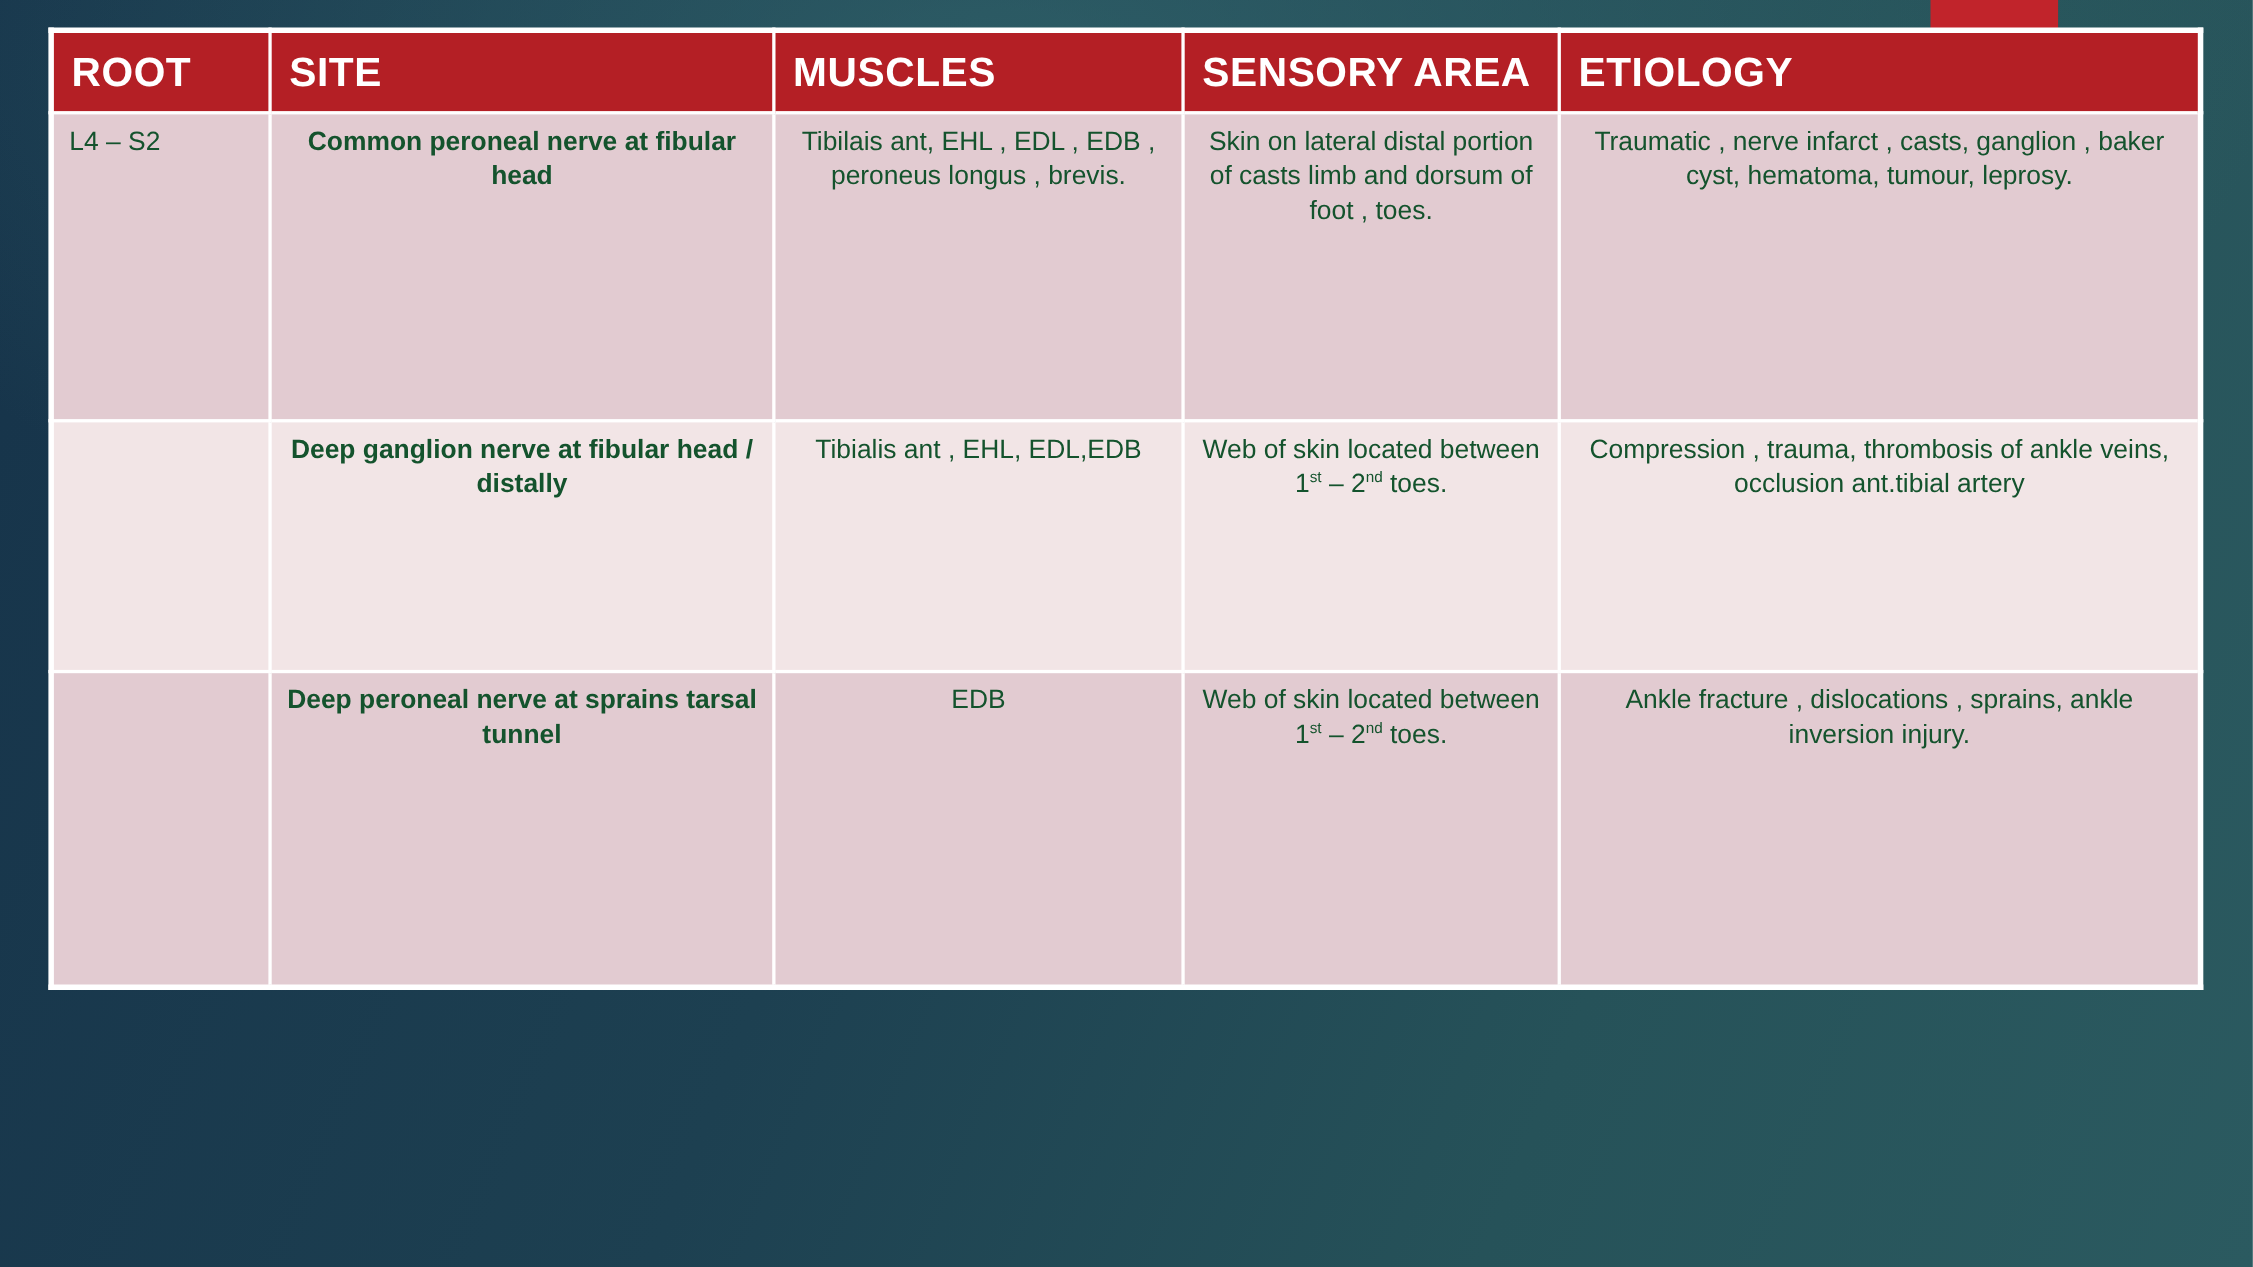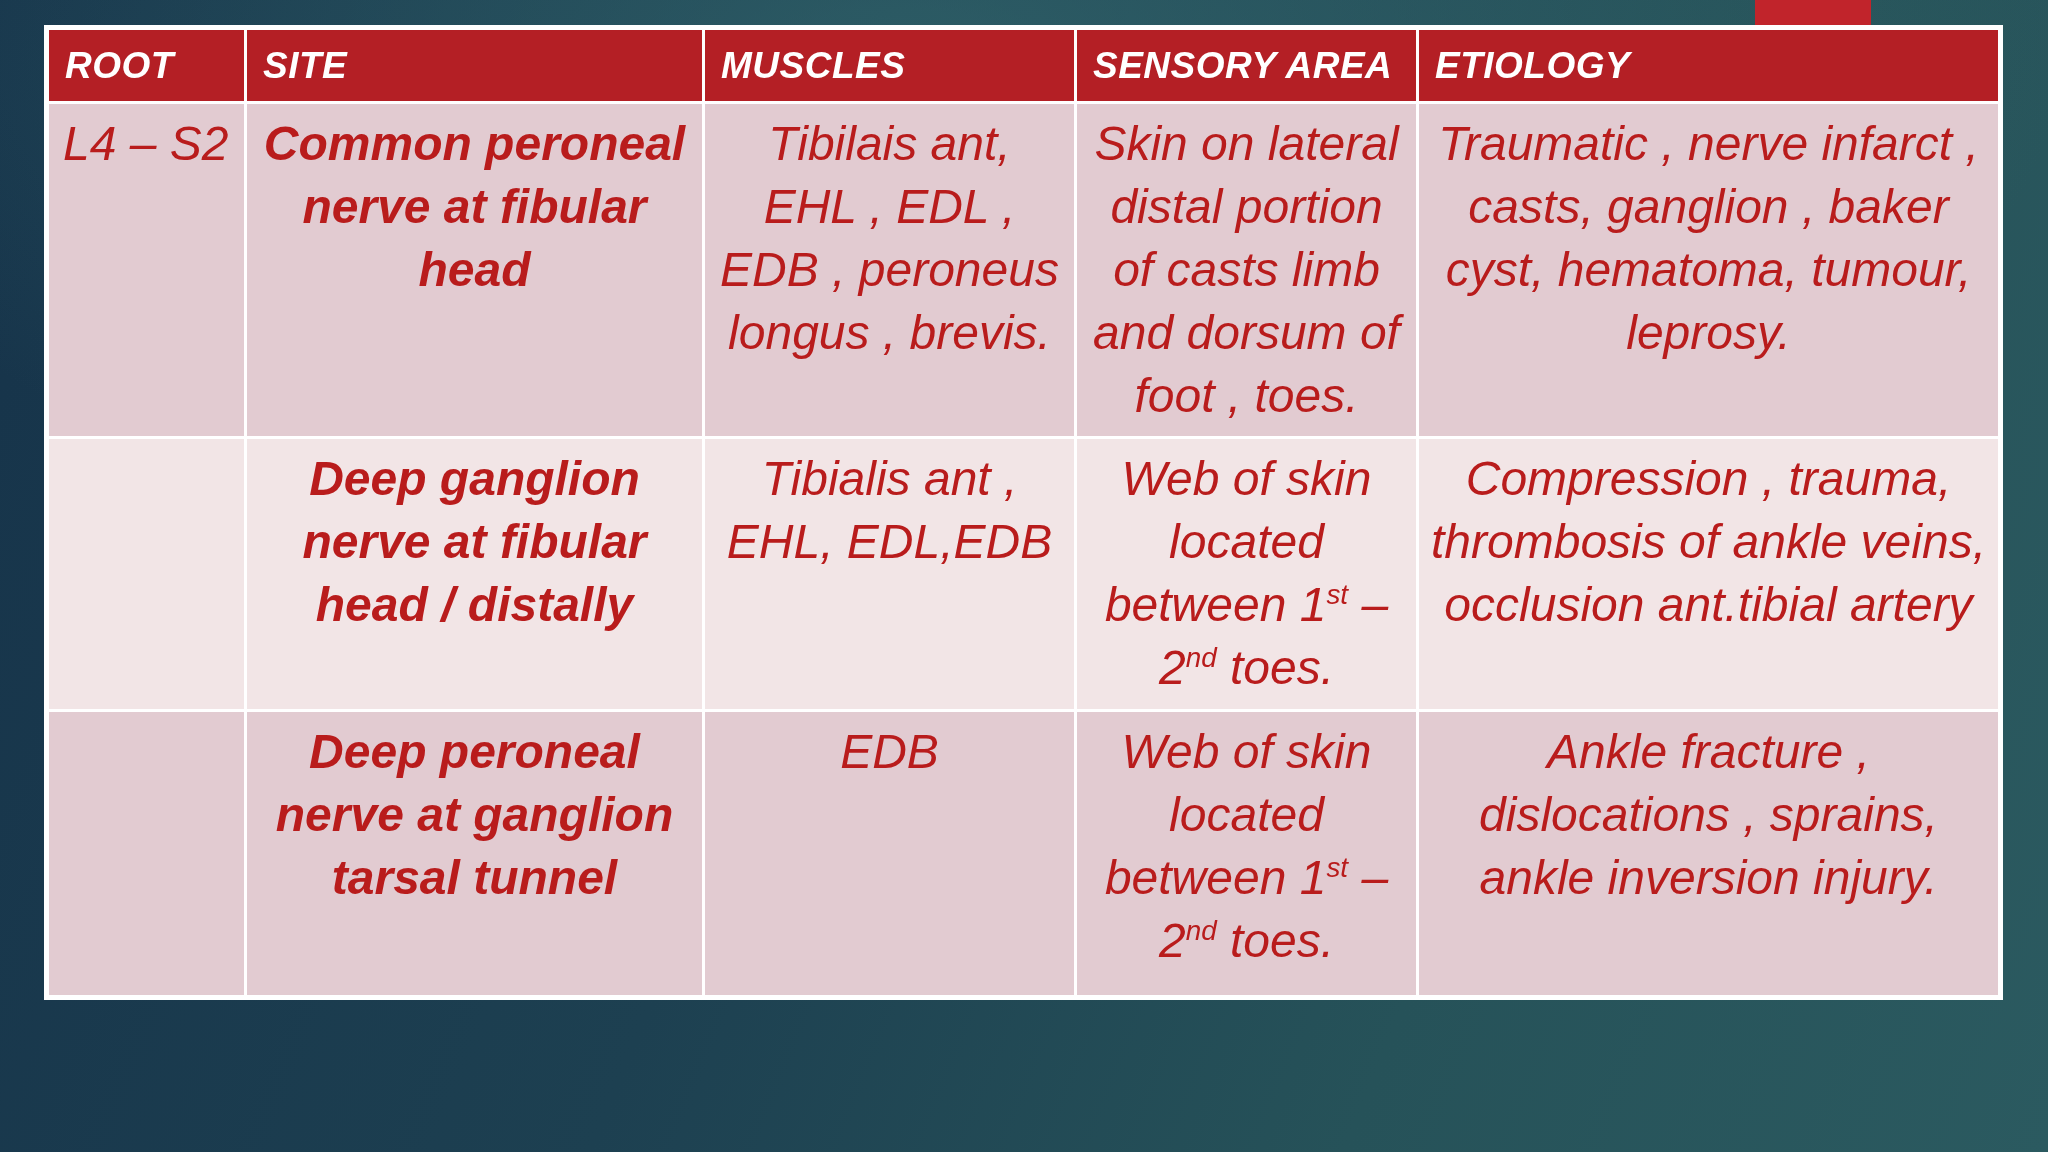--- a/index.html
+++ b/index.html
@@ -34,43 +34,42 @@
     top: 25px;
     width: 1954px;
     table-layout: fixed;
     border-collapse: collapse;
     border: 5px solid #ffffff;
   }
   .nerve-table th,
   .nerve-table td {
     border: 3px solid #ffffff;
     box-sizing: border-box;
-    font-style: italic;
   }
   .nerve-table thead tr { height: 75px; }
   .nerve-table tbody tr.r1 { height: 280px; }
   .nerve-table tbody tr.r2 { height: 228px; }
   .nerve-table tbody tr.r3 { height: 287px; }
   .nerve-table tbody tr.r4 { height: 229px; }
   .nerve-table th {
     background: #b41f25;
     color: #ffffff;
     font-size: 37px;
     font-weight: bold;
     text-align: left;
     vertical-align: middle;
     padding: 4px 10px 4px 16px;
     letter-spacing: 0.5px;
   }
   .nerve-table td {
     vertical-align: top;
     text-align: center;
-    font-size: 48px;
+    font-size: 24px;
     line-height: 1.31;
-    color: #b91c1c;
+    color: #14532d;
     padding: 9px 12px;
   }
   tr.row-odd td { background: #e2cbd1; }
   tr.row-even td { background: #f2e5e6; }
   td.root-cell {
     text-align: left;
     padding-left: 14px;
   }
   td.site-cell { font-weight: bold; }
   .nerve-table sup {
@@ -114,20 +113,20 @@
       </tr>
       <tr class="row-even r2">
         <td class="root-cell"></td>
         <td class="site-cell">Deep ganglion nerve at fibular head / distally</td>
         <td>Tibialis ant , EHL, EDL,EDB</td>
         <td><span>Web of skin located between 1</span><sup>st</sup><span> – 2</span><sup>nd</sup><span> toes.</span></td>
         <td>Compression , trauma, thrombosis of ankle veins, occlusion ant.tibial artery</td>
       </tr>
       <tr class="row-odd r3">
         <td class="root-cell"></td>
-        <td class="site-cell">Deep peroneal nerve at ganglion tarsal tunnel</td>
+        <td class="site-cell">Deep peroneal nerve at sprains tarsal tunnel</td>
         <td>EDB</td>
         <td><span>Web of skin located between 1</span><sup>st</sup><span> – 2</span><sup>nd</sup><span> toes.</span></td>
         <td>Ankle fracture , dislocations , sprains, ankle inversion injury.</td>
       </tr>
     </tbody>
   </table>
 </div>
 
 </body></html>

